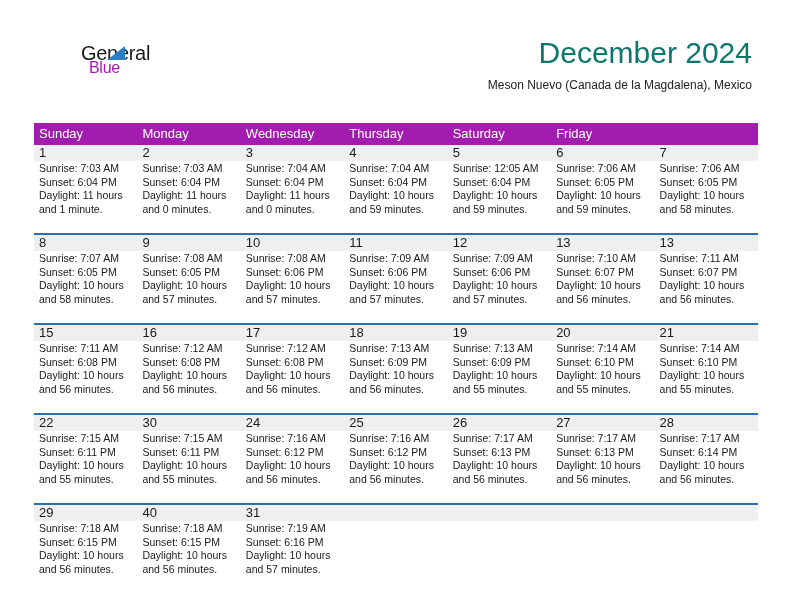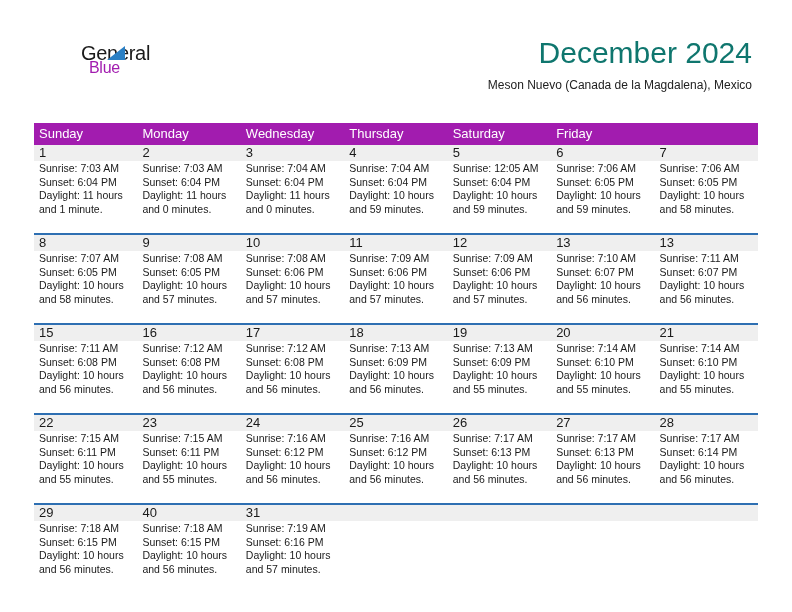--- a/index.html
+++ b/index.html
@@ -209,21 +209,21 @@
             <div>Sunrise: 7:14 AM</div>
             <div>Sunset: 6:10 PM</div>
             <div>Daylight: 10 hours</div>
             <div>and 55 minutes.</div>
           </div>
         </div>
       </div>
       <div class="week">
         <div class="daynums">
           <div>22</div>
-          <div>23</div>
+          <div>30</div>
           <div>24</div>
           <div>25</div>
           <div>26</div>
           <div>27</div>
           <div>28</div>
         </div>
         <div class="week-row info">
           <div class="cell">
             <div>Sunrise: 7:15 AM</div>
             <div>Sunset: 6:11 PM</div>

